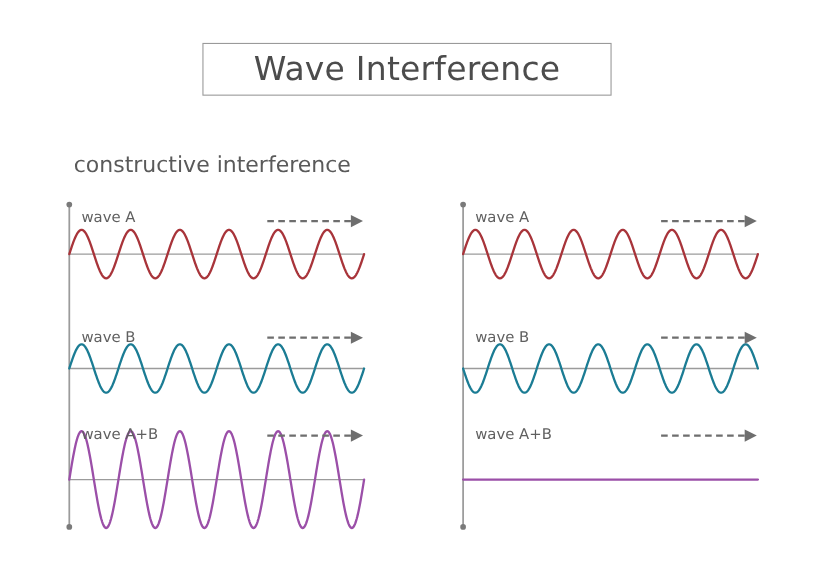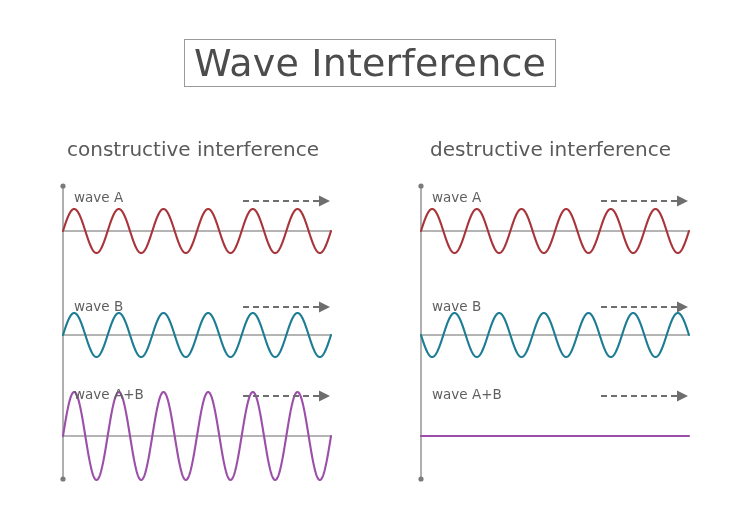--- a/index.html
+++ b/index.html
@@ -28,21 +28,21 @@
     width: 372px;
     height: 48px;
     border: 1.5px solid #9a9a9a;
     box-sizing: border-box;
     background: #ffffff;
     display: flex;
     align-items: center;
     justify-content: center;
   }
   #title-text {
-    font-size: 38px;
+    font-size: 30px;
     font-weight: 400;
     color: #4c4c4c;
     letter-spacing: 0.2px;
     font-family: "DejaVu Sans", sans-serif;
     white-space: nowrap;
     text-align: right;
   }
   
   .panel-heading {
     position: absolute;
@@ -98,21 +98,20 @@
 <body>
 
 <div id="stage">
 
   <div id="title-box">
     <span id="title-text">Wave Interference</span>
   </div>
 
   <div class="panel-heading" id="heading-constructive">constructive interference</div>
 
-  <div class="panel-heading" id="heading-destructive">destructive interference</div>
 
   <svg id="plots" viewBox="0 0 740 523">
       <g>
         <line x1="63" y1="186" x2="63" y2="479" class="axis-line"></line>
         <circle cx="63" cy="186" r="2.6" class="axis-dot"></circle>
         <circle cx="63" cy="479" r="2.6" class="axis-dot"></circle>
         <g>
           <line x1="63" y1="231" x2="331" y2="231" class="baseline"></line>
           <path d="M63.00,231.00L63.45,229.62L63.89,228.24L64.34,226.88L64.79,225.53L65.23,224.20L65.68,222.90L66.13,221.63L66.57,220.40L67.02,219.21L67.47,218.07L67.91,216.98L68.36,215.94L68.81,214.96L69.25,214.05L69.70,213.20L70.15,212.42L70.59,211.72L71.04,211.09L71.49,210.54L71.93,210.08L72.38,209.69L72.83,209.39L73.27,209.17L73.72,209.04L74.17,209.00L74.61,209.04L75.06,209.17L75.51,209.39L75.95,209.69L76.40,210.08L76.85,210.54L77.29,211.09L77.74,211.72L78.19,212.42L78.63,213.20L79.08,214.05L79.53,214.96L79.97,215.94L80.42,216.98L80.87,218.07L81.31,219.21L81.76,220.40L82.21,221.63L82.65,222.90L83.10,224.20L83.55,225.53L83.99,226.88L84.44,228.24L84.89,229.62L85.33,231.00L85.78,232.38L86.23,233.76L86.67,235.12L87.12,236.47L87.57,237.80L88.01,239.10L88.46,240.37L88.91,241.60L89.35,242.79L89.80,243.93L90.25,245.02L90.69,246.06L91.14,247.04L91.59,247.95L92.03,248.80L92.48,249.58L92.93,250.28L93.37,250.91L93.82,251.46L94.27,251.92L94.71,252.31L95.16,252.61L95.61,252.83L96.05,252.96L96.50,253.00L96.95,252.96L97.39,252.83L97.84,252.61L98.29,252.31L98.73,251.92L99.18,251.46L99.63,250.91L100.07,250.28L100.52,249.58L100.97,248.80L101.41,247.95L101.86,247.04L102.31,246.06L102.75,245.02L103.20,243.93L103.65,242.79L104.09,241.60L104.54,240.37L104.99,239.10L105.43,237.80L105.88,236.47L106.33,235.12L106.77,233.76L107.22,232.38L107.67,231.00L108.11,229.62L108.56,228.24L109.01,226.88L109.45,225.53L109.90,224.20L110.35,222.90L110.79,221.63L111.24,220.40L111.69,219.21L112.13,218.07L112.58,216.98L113.03,215.94L113.47,214.96L113.92,214.05L114.37,213.20L114.81,212.42L115.26,211.72L115.71,211.09L116.15,210.54L116.60,210.08L117.05,209.69L117.49,209.39L117.94,209.17L118.39,209.04L118.83,209.00L119.28,209.04L119.73,209.17L120.17,209.39L120.62,209.69L121.07,210.08L121.51,210.54L121.96,211.09L122.41,211.72L122.85,212.42L123.30,213.20L123.75,214.05L124.19,214.96L124.64,215.94L125.09,216.98L125.53,218.07L125.98,219.21L126.43,220.40L126.87,221.63L127.32,222.90L127.77,224.20L128.21,225.53L128.66,226.88L129.11,228.24L129.55,229.62L130.00,231.00L130.45,232.38L130.89,233.76L131.34,235.12L131.79,236.47L132.23,237.80L132.68,239.10L133.13,240.37L133.57,241.60L134.02,242.79L134.47,243.93L134.91,245.02L135.36,246.06L135.81,247.04L136.25,247.95L136.70,248.80L137.15,249.58L137.59,250.28L138.04,250.91L138.49,251.46L138.93,251.92L139.38,252.31L139.83,252.61L140.27,252.83L140.72,252.96L141.17,253.00L141.61,252.96L142.06,252.83L142.51,252.61L142.95,252.31L143.40,251.92L143.85,251.46L144.29,250.91L144.74,250.28L145.19,249.58L145.63,248.80L146.08,247.95L146.53,247.04L146.97,246.06L147.42,245.02L147.87,243.93L148.31,242.79L148.76,241.60L149.21,240.37L149.65,239.10L150.10,237.80L150.55,236.47L150.99,235.12L151.44,233.76L151.89,232.38L152.33,231.00L152.78,229.62L153.23,228.24L153.67,226.88L154.12,225.53L154.57,224.20L155.01,222.90L155.46,221.63L155.91,220.40L156.35,219.21L156.80,218.07L157.25,216.98L157.69,215.94L158.14,214.96L158.59,214.05L159.03,213.20L159.48,212.42L159.93,211.72L160.37,211.09L160.82,210.54L161.27,210.08L161.71,209.69L162.16,209.39L162.61,209.17L163.05,209.04L163.50,209.00L163.95,209.04L164.39,209.17L164.84,209.39L165.29,209.69L165.73,210.08L166.18,210.54L166.63,211.09L167.07,211.72L167.52,212.42L167.97,213.20L168.41,214.05L168.86,214.96L169.31,215.94L169.75,216.98L170.20,218.07L170.65,219.21L171.09,220.40L171.54,221.63L171.99,222.90L172.43,224.20L172.88,225.53L173.33,226.88L173.77,228.24L174.22,229.62L174.67,231.00L175.11,232.38L175.56,233.76L176.01,235.12L176.45,236.47L176.90,237.80L177.35,239.10L177.79,240.37L178.24,241.60L178.69,242.79L179.13,243.93L179.58,245.02L180.03,246.06L180.47,247.04L180.92,247.95L181.37,248.80L181.81,249.58L182.26,250.28L182.71,250.91L183.15,251.46L183.60,251.92L184.05,252.31L184.49,252.61L184.94,252.83L185.39,252.96L185.83,253.00L186.28,252.96L186.73,252.83L187.17,252.61L187.62,252.31L188.07,251.92L188.51,251.46L188.96,250.91L189.41,250.28L189.85,249.58L190.30,248.80L190.75,247.95L191.19,247.04L191.64,246.06L192.09,245.02L192.53,243.93L192.98,242.79L193.43,241.60L193.87,240.37L194.32,239.10L194.77,237.80L195.21,236.47L195.66,235.12L196.11,233.76L196.55,232.38L197.00,231.00L197.45,229.62L197.89,228.24L198.34,226.88L198.79,225.53L199.23,224.20L199.68,222.90L200.13,221.63L200.57,220.40L201.02,219.21L201.47,218.07L201.91,216.98L202.36,215.94L202.81,214.96L203.25,214.05L203.70,213.20L204.15,212.42L204.59,211.72L205.04,211.09L205.49,210.54L205.93,210.08L206.38,209.69L206.83,209.39L207.27,209.17L207.72,209.04L208.17,209.00L208.61,209.04L209.06,209.17L209.51,209.39L209.95,209.69L210.40,210.08L210.85,210.54L211.29,211.09L211.74,211.72L212.19,212.42L212.63,213.20L213.08,214.05L213.53,214.96L213.97,215.94L214.42,216.98L214.87,218.07L215.31,219.21L215.76,220.40L216.21,221.63L216.65,222.90L217.10,224.20L217.55,225.53L217.99,226.88L218.44,228.24L218.89,229.62L219.33,231.00L219.78,232.38L220.23,233.76L220.67,235.12L221.12,236.47L221.57,237.80L222.01,239.10L222.46,240.37L222.91,241.60L223.35,242.79L223.80,243.93L224.25,245.02L224.69,246.06L225.14,247.04L225.59,247.95L226.03,248.80L226.48,249.58L226.93,250.28L227.37,250.91L227.82,251.46L228.27,251.92L228.71,252.31L229.16,252.61L229.61,252.83L230.05,252.96L230.50,253.00L230.95,252.96L231.39,252.83L231.84,252.61L232.29,252.31L232.73,251.92L233.18,251.46L233.63,250.91L234.07,250.28L234.52,249.58L234.97,248.80L235.41,247.95L235.86,247.04L236.31,246.06L236.75,245.02L237.20,243.93L237.65,242.79L238.09,241.60L238.54,240.37L238.99,239.10L239.43,237.80L239.88,236.47L240.33,235.12L240.77,233.76L241.22,232.38L241.67,231.00L242.11,229.62L242.56,228.24L243.01,226.88L243.45,225.53L243.90,224.20L244.35,222.90L244.79,221.63L245.24,220.40L245.69,219.21L246.13,218.07L246.58,216.98L247.03,215.94L247.47,214.96L247.92,214.05L248.37,213.20L248.81,212.42L249.26,211.72L249.71,211.09L250.15,210.54L250.60,210.08L251.05,209.69L251.49,209.39L251.94,209.17L252.39,209.04L252.83,209.00L253.28,209.04L253.73,209.17L254.17,209.39L254.62,209.69L255.07,210.08L255.51,210.54L255.96,211.09L256.41,211.72L256.85,212.42L257.30,213.20L257.75,214.05L258.19,214.96L258.64,215.94L259.09,216.98L259.53,218.07L259.98,219.21L260.43,220.40L260.87,221.63L261.32,222.90L261.77,224.20L262.21,225.53L262.66,226.88L263.11,228.24L263.55,229.62L264.00,231.00L264.45,232.38L264.89,233.76L265.34,235.12L265.79,236.47L266.23,237.80L266.68,239.10L267.13,240.37L267.57,241.60L268.02,242.79L268.47,243.93L268.91,245.02L269.36,246.06L269.81,247.04L270.25,247.95L270.70,248.80L271.15,249.58L271.59,250.28L272.04,250.91L272.49,251.46L272.93,251.92L273.38,252.31L273.83,252.61L274.27,252.83L274.72,252.96L275.17,253.00L275.61,252.96L276.06,252.83L276.51,252.61L276.95,252.31L277.40,251.92L277.85,251.46L278.29,250.91L278.74,250.28L279.19,249.58L279.63,248.80L280.08,247.95L280.53,247.04L280.97,246.06L281.42,245.02L281.87,243.93L282.31,242.79L282.76,241.60L283.21,240.37L283.65,239.10L284.10,237.80L284.55,236.47L284.99,235.12L285.44,233.76L285.89,232.38L286.33,231.00L286.78,229.62L287.23,228.24L287.67,226.88L288.12,225.53L288.57,224.20L289.01,222.90L289.46,221.63L289.91,220.40L290.35,219.21L290.80,218.07L291.25,216.98L291.69,215.94L292.14,214.96L292.59,214.05L293.03,213.20L293.48,212.42L293.93,211.72L294.37,211.09L294.82,210.54L295.27,210.08L295.71,209.69L296.16,209.39L296.61,209.17L297.05,209.04L297.50,209.00L297.95,209.04L298.39,209.17L298.84,209.39L299.29,209.69L299.73,210.08L300.18,210.54L300.63,211.09L301.07,211.72L301.52,212.42L301.97,213.20L302.41,214.05L302.86,214.96L303.31,215.94L303.75,216.98L304.20,218.07L304.65,219.21L305.09,220.40L305.54,221.63L305.99,222.90L306.43,224.20L306.88,225.53L307.33,226.88L307.77,228.24L308.22,229.62L308.67,231.00L309.11,232.38L309.56,233.76L310.01,235.12L310.45,236.47L310.90,237.80L311.35,239.10L311.79,240.37L312.24,241.60L312.69,242.79L313.13,243.93L313.58,245.02L314.03,246.06L314.47,247.04L314.92,247.95L315.37,248.80L315.81,249.58L316.26,250.28L316.71,250.91L317.15,251.46L317.60,251.92L318.05,252.31L318.49,252.61L318.94,252.83L319.39,252.96L319.83,253.00L320.28,252.96L320.73,252.83L321.17,252.61L321.62,252.31L322.07,251.92L322.51,251.46L322.96,250.91L323.41,250.28L323.85,249.58L324.30,248.80L324.75,247.95L325.19,247.04L325.64,246.06L326.09,245.02L326.53,243.93L326.98,242.79L327.43,241.60L327.87,240.37L328.32,239.10L328.77,237.80L329.21,236.47L329.66,235.12L330.11,233.76L330.55,232.38L331.00,231.00" stroke="#a8343a" class="wave-path"></path>
           <text x="74" y="202" class="wave-label">wave A</text>

